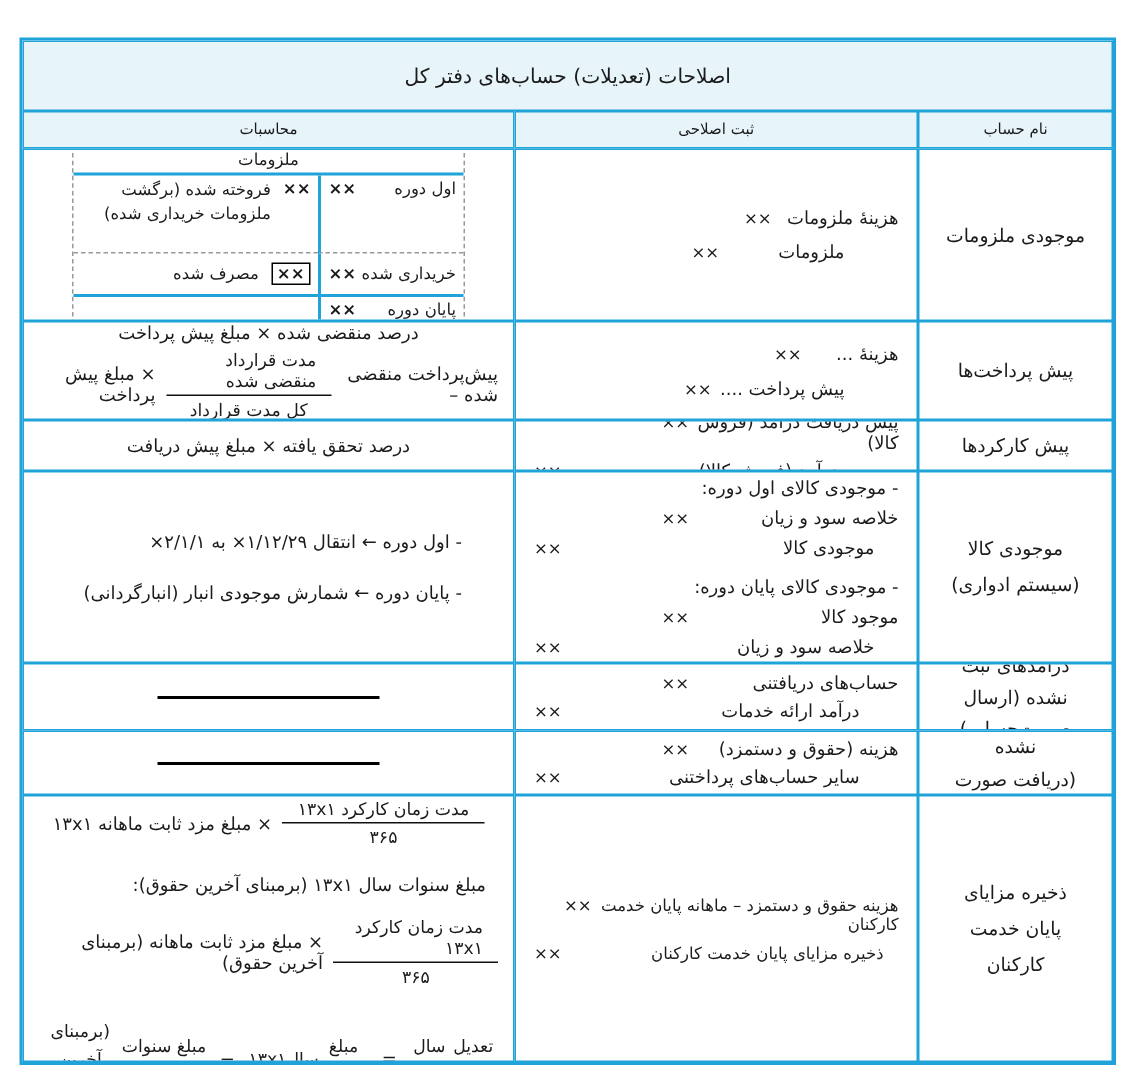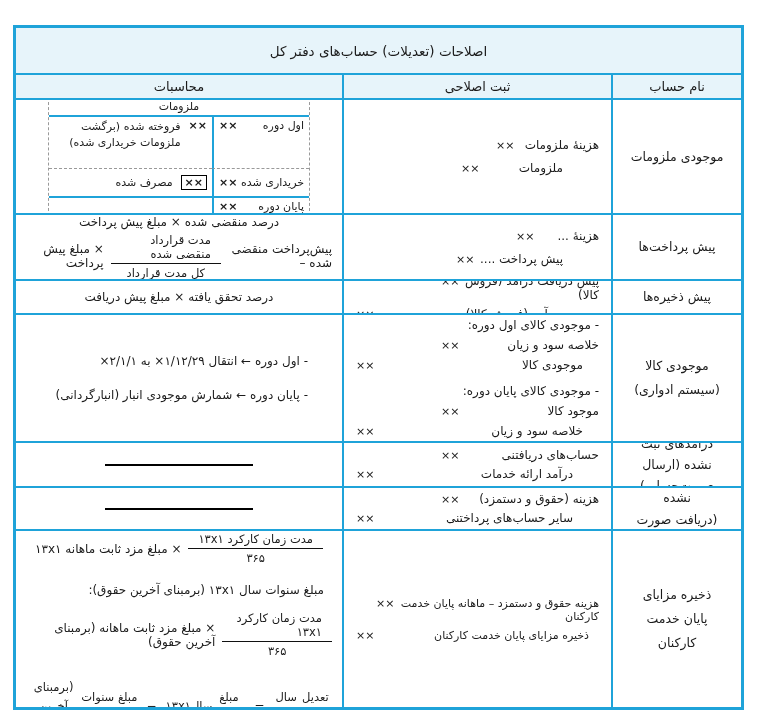--- a/index.html
+++ b/index.html
@@ -11,21 +11,21 @@
     width:731px; margin:25px auto 0;
     display:grid;
     grid-template-columns:130px 269px 1fr;
     grid-template-rows:47px 25px 115px 66px 34px 128px 45px 43px 178px;
     border:2px solid #1fa3d9;
     font-size:12px;
   }
   .cell { border:1px solid #1fa3d9; overflow:hidden; }
   .title, .head { background:#e7f4fa; display:flex; align-items:center; justify-content:center; }
   .title { grid-column:1/4; font-size:13.5px; }
-  .head  { font-size:13px; }
+  .head  { font-size:10px; }
   .name  { display:flex; flex-direction:column; align-items:center; justify-content:center; line-height:1.9; font-size:12.5px; text-align:center; padding:0 16px; }
 
   
   .entry { display:flex; flex-direction:column; justify-content:center; gap:9px; padding:6px 12px; }
   .jline { display:flex; justify-content:space-between; align-items:baseline; }
   .jamt  { font-size:11px; white-space:nowrap; }
 
   
   .calc  { display:flex; flex-direction:column; justify-content:center; padding:4px 10px; }
   .center-line { text-align:center; }
@@ -123,21 +123,21 @@
       <div class="eqrow">
         <span>پیش‌پرداخت منقضی شده –</span>
         <span class="frac">
           <span class="ft">مدت قرارداد منقضی شده</span>
           <span class="fb">کل مدت قرارداد</span>
         </span>
         <span>× مبلغ پیش پرداخت</span>
       </div>
     </div>
 
-    <div class="cell name">پیش ذخیره‌ها</div>
+    <div class="cell name">پیش کارکرد‌ها</div>
     <div class="cell entry" style="gap:5px">
       <div class="jline" style="padding-left:85px">
         <span>پیش دریافت درآمد (فروش کالا)</span>
         <span class="jamt">××</span>
       </div>
       <div class="jline" style="padding-right:40px">
         <span>درآمد (فروش کالا)</span>
         <span class="jamt">××</span>
       </div>
     </div>

